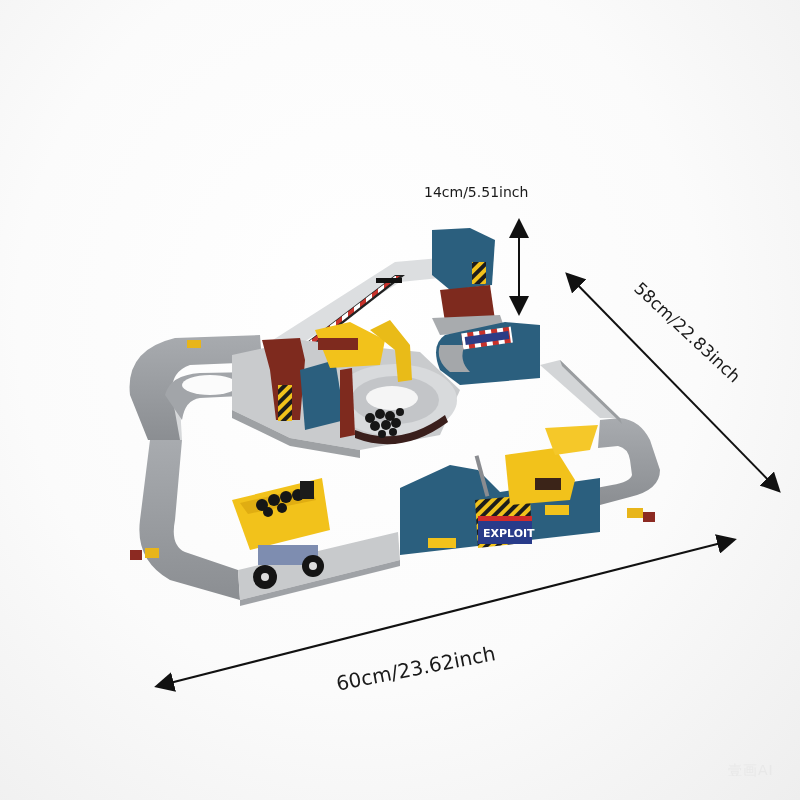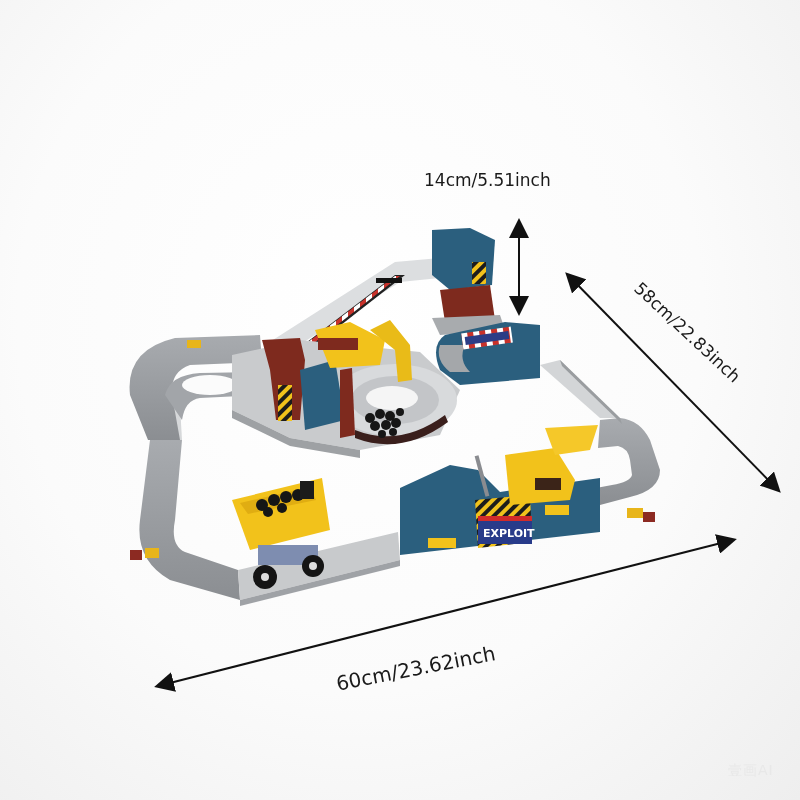--- a/index.html
+++ b/index.html
@@ -7,21 +7,21 @@
     width: 800px; height: 800px; overflow: hidden;
     background: radial-gradient(ellipse at 45% 40%, #ffffff 0%, #fbfbfb 55%, #eeeeee 100%);
     font-family: "DejaVu Sans", sans-serif;
     position: relative;
   }
   .stage { position: absolute; left: 0; top: 0; width: 800px; height: 800px; }
   .dim-label {
     position: absolute; color: #1a1a1a; font-family: "DejaVu Sans", sans-serif;
     white-space: nowrap; transform-origin: left top;
   }
-  .dim-height { left: 424px; top: 170px; font-size: 17px; }
+  .dim-height { left: 424px; top: 184px; font-size: 14px; }
   .dim-depth { left: 644px; top: 278px; font-size: 17px; transform: rotate(43deg); }
   .dim-width { left: 334px; top: 672px; font-size: 20px; transform: rotate(-11deg); }
   .watermark {
     position: absolute; left: 728px; top: 762px; font-size: 14px;
     color: #e8e8e8; letter-spacing: 1px;
   }
   svg { position: absolute; left: 0; top: 0; }
 </style>
 </head>
 <body>

